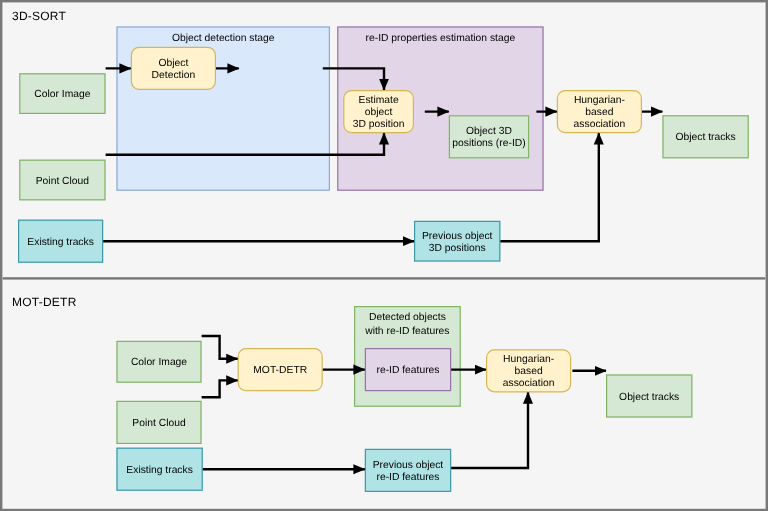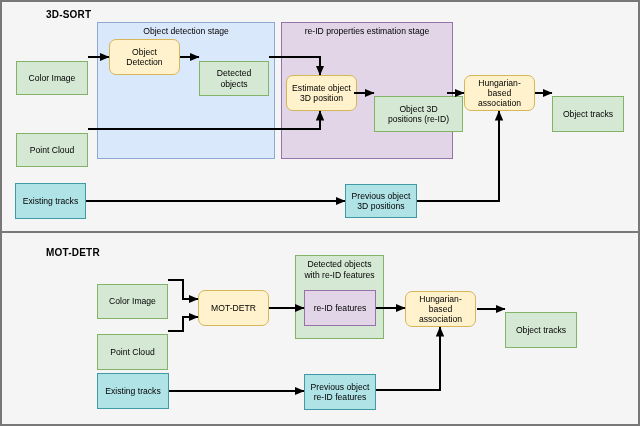--- a/index.html
+++ b/index.html
@@ -1,21 +1,21 @@
 <!DOCTYPE html>
 <html><head>
 <meta charset="utf-8">
 <style>
   html,body{margin:0;padding:0;background:#fff;}
   .canvas{
     position:relative;width:640px;height:426px;
     background:#f5f5f5;border:2px solid #787878;box-sizing:border-box;
     font-family:"Liberation Sans",sans-serif;color:#000;overflow:hidden;
   }
-  .section-label{position:absolute;font-weight:bold;font-size:10px;letter-spacing:.2px;margin-left:36px;}
+  .section-label{position:absolute;font-weight:normal;font-size:10px;letter-spacing:.2px;}
   .container-box{position:absolute;box-sizing:border-box;border:1px solid;}
   .blue-c{background:#dae8fc;border-color:#8fa8cf;}
   .purple-c{background:#e1d5e7;border-color:#9673a6;}
   .green-c{background:#d5e8d4;border-color:#82b366;}
   .container-title{
     position:absolute;top:3px;left:0;right:0;text-align:center;
     font-size:8.6px;line-height:10.5px;white-space:pre-line;
   }
   .node{
     position:absolute;box-sizing:border-box;border:1px solid;
@@ -41,26 +41,24 @@
     <div class="container-title">re-ID properties estimation stage</div>
   </div>
 
   <div class="container-box blue-c" style="left:95px;top:20px;width:178px;height:137px;">
     <div class="container-title">Object detection stage</div>
   </div>
 
   <div class="node green" style="left:14px;top:38px;width:72px;height:34px;">Color Image</div>
   <div class="node yellow" style="left:107px;top:37px;width:71px;height:36px;">Object
 Detection</div>
-  <div class="node green" style="left:197px;top:38px;width:70px;height:35px;">Detected
-objects</div>
   <div class="node green" style="left:14px;top:110px;width:72px;height:34px;">Point Cloud</div>
-  <div class="node yellow" style="left:284px;top:73px;width:71px;height:36px;">Estimate object
+  <div class="node yellow" style="left:284px;top:73px;width:59px;height:36px;">Estimate object
 3D position</div>
-  <div class="node green" style="left:372px;top:73px;width:89px;height:36px;">Object 3D
+  <div class="node green" style="left:372px;top:73px;width:67px;height:36px;">Object 3D
 positions (re-ID)</div>
   <div class="node yellow" style="left:462px;top:73px;width:71px;height:36px;">Hungarian-
 based
 association</div>
   <div class="node green" style="left:550px;top:73px;width:72px;height:36px;">Object tracks</div>
   <div class="node teal" style="left:13px;top:181px;width:71px;height:36px;">Existing tracks</div>
   <div class="node teal" style="left:343px;top:182px;width:72px;height:34px;">Previous object
 3D positions</div>
 
   <div class="divider"></div>

